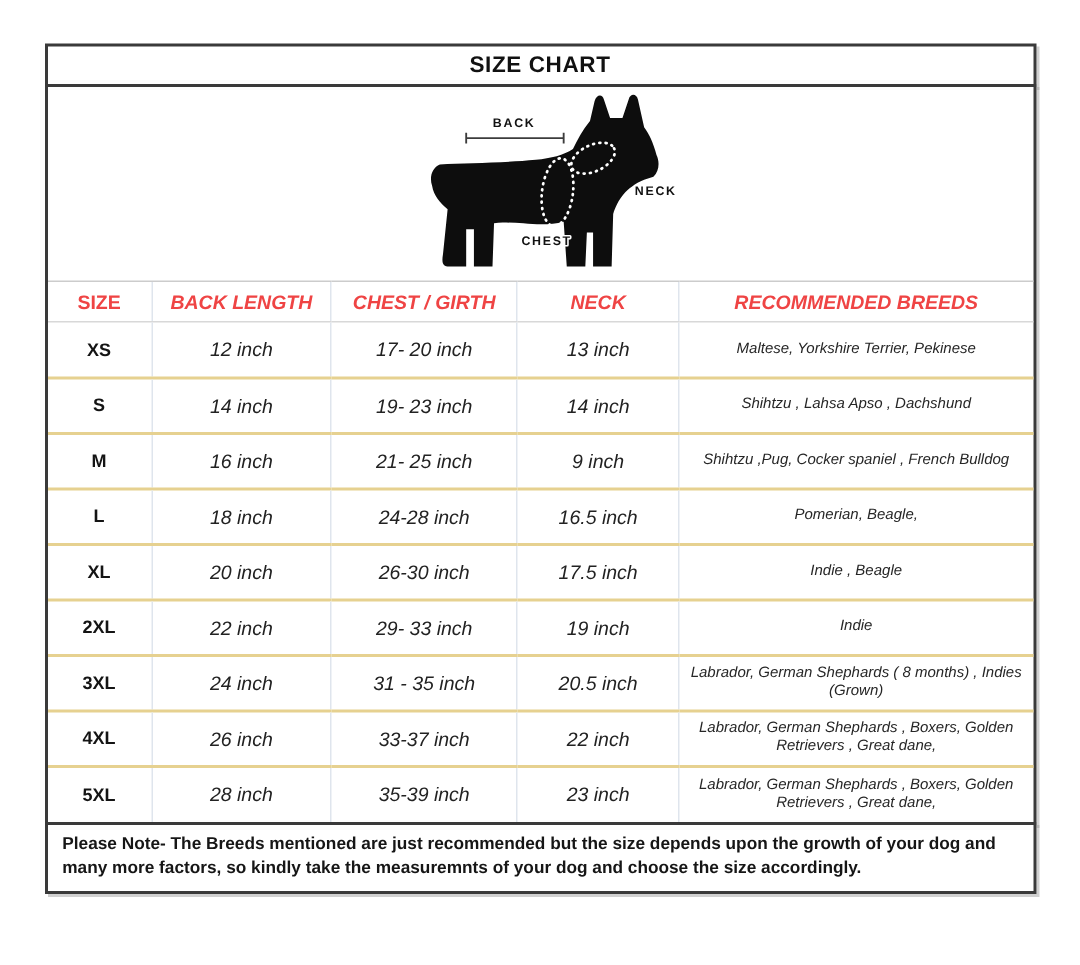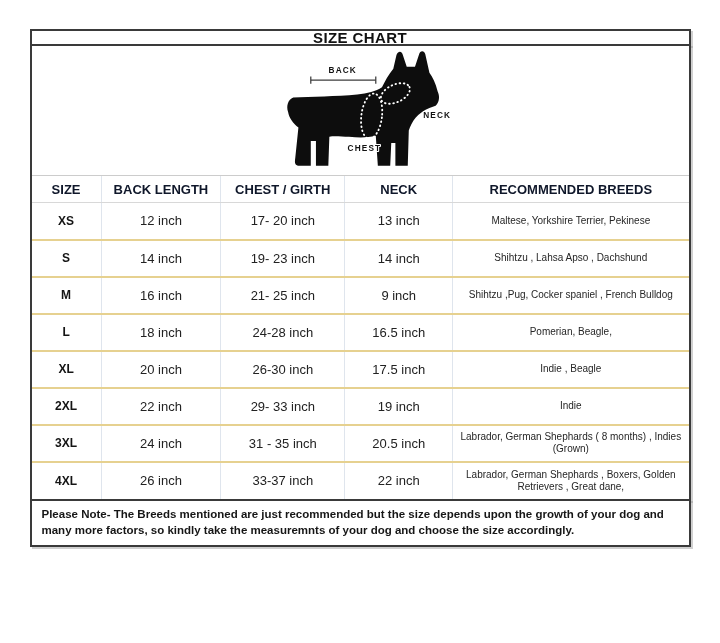--- a/index.html
+++ b/index.html
@@ -17,21 +17,21 @@
     color:var(--ink);
     overflow:hidden;
   }
   .sheet{width:661px;margin:29px auto 0;}
   .box{
     border:2px solid var(--border);
     background:#fff;
     box-shadow:2px 2px 0 rgba(150,150,150,.45);
   }
   .title-box{
-    height:17px;
+    height:29px;
     display:flex;align-items:center;justify-content:center;
   }
   .title-box h1{
     font-size:15px;font-weight:bold;letter-spacing:.4px;color:#111;
   }
   .main-box{margin-top:-2px;}
   .dog-area{
     height:129px;
     display:flex;align-items:center;justify-content:center;
     position:relative;
@@ -45,27 +45,27 @@
   }
   table{
     width:100%;border-collapse:collapse;table-layout:fixed;
   }
   col.c-size{width:10.6%;}
   col.c-back{width:18.2%;}
   col.c-chest{width:18.9%;}
   col.c-neck{width:16.4%;}
   col.c-breeds{width:35.9%;}
   thead th{
-    font-size:13px;font-weight:bold;color:#0f172a;
+    font-size:13px;font-weight:bold;color:#ef4444;
     padding:6px 2px 5px;
     border-top:1px solid #cccccc;
     border-bottom:1px solid #d8d8d8;
     text-align:center;
   }
-  th + th, td + td{border-left:1px solid var(--colline);}
+  th + th, td + td{border-left:1px solid var(--colline);font-style:italic;}
   tbody td{
     height:37px;
     text-align:center;vertical-align:middle;
     border-bottom:2px solid var(--gold);
     padding:2px 0;
   }
   tbody tr:last-child td{border-bottom:none;}
   td.size{font-weight:bold;font-size:12px;color:#141414;}
   td.val{font-size:13px;color:#222;}
   td.breeds{font-size:10px;line-height:1.2;color:#262626;}
@@ -194,20 +194,27 @@
           <td class="val">20.5 inch</td>
           <td class="breeds">Labrador, German Shephards ( 8 months) , Indies (Grown)</td>
         </tr>
         <tr>
           <td class="size">4XL</td>
           <td class="val">26 inch</td>
           <td class="val">33-37 inch</td>
           <td class="val">22 inch</td>
           <td class="breeds">Labrador, German Shephards , Boxers, Golden Retrievers , Great dane,</td>
         </tr>
+        <tr>
+          <td class="size">5XL</td>
+          <td class="val">28 inch</td>
+          <td class="val">35-39 inch</td>
+          <td class="val">23 inch</td>
+          <td class="breeds">Labrador, German Shephards , Boxers, Golden Retrievers , Great dane,</td>
+        </tr>
       </tbody>
     </table>
   </div>
 
   <div class="box note-box">
     <p>Please Note- The Breeds mentioned are just recommended but the size depends upon the growth of your dog and many more factors, so kindly take the measuremnts of your dog and choose the size accordingly.</p>
   </div>
 
 </div>
 

